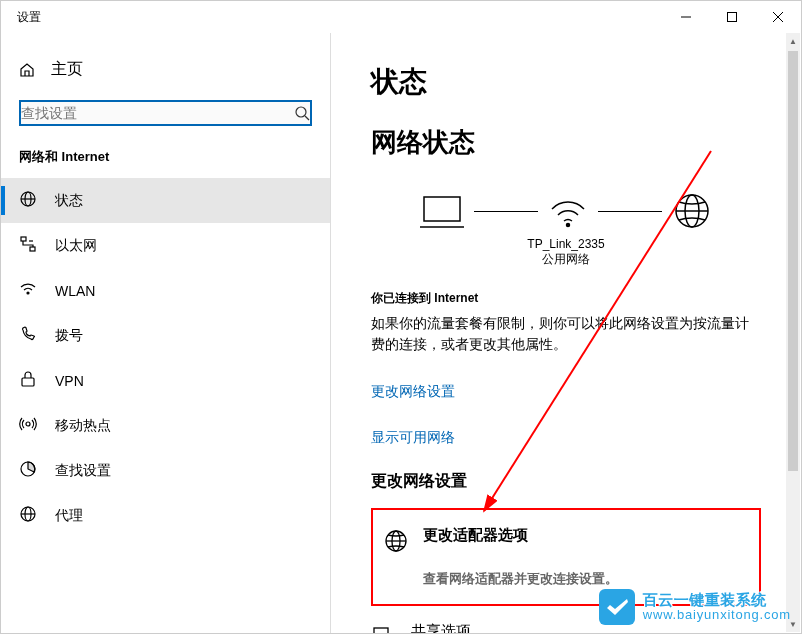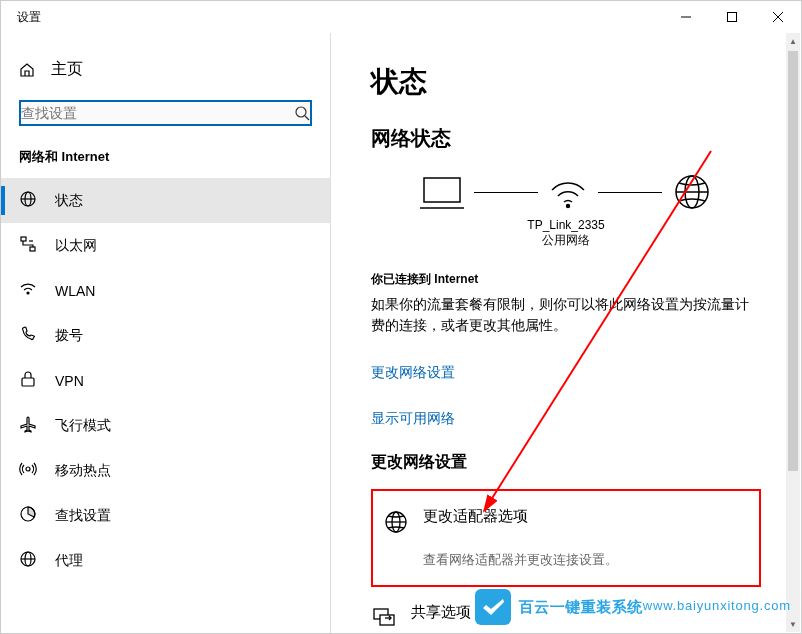--- a/index.html
+++ b/index.html
@@ -14,40 +14,40 @@
     .search-box { margin: 0 18px 22px 18px; border: 2px solid #0066b4; height: 26px; display: flex; align-items: center; padding: 0 0; background: #fafafa; }
     .search-box input { flex: 1; border: none; outline: none; background: transparent; font-size: 14px; color: #666; }
     .search-box svg { width: 16px; height: 16px; stroke: #333; fill: none; }
     .section-title { font-weight: 700; font-size: 13px; padding: 0 18px 12px 18px; color: #000; }
     .nav-item { display: flex; align-items: center; gap: 18px; padding: 12px 18px; font-size: 14px; color: #000; cursor: pointer; position: relative; }
     .nav-item.active { background: #e6e6e6; }
     .nav-item.active::before { content: ""; position: absolute; left: 0; top: 8px; bottom: 8px; width: 4px; background: #0078d4; }
     .nav-item svg { width: 18px; height: 18px; }
     .main { flex: 1; padding: 30px 40px 20px 40px; overflow-y: auto; background: #fff; }
     .page-title { font-size: 28px; font-weight: 600; margin-bottom: 24px; color: #000; }
-    .sub-title { font-size: 20px; font-weight: 600; margin-bottom: 20px; color: #000; }
+    .sub-title { font-size: 26px; font-weight: 600; margin-bottom: 31px; color: #000; }
     .diagram { display: flex; align-items: center; justify-content: center; gap: 10px; margin: 8px 0 6px 0; }
     .diagram svg { display: block; }
     .diagram .line { width: 64px; height: 1px; background: #000; }
     .diagram-caption { text-align: center; font-size: 12px; color: #000; margin-bottom: 22px; }
     .connected-title { font-size: 12px; font-weight: 600; margin-bottom: 6px; color: #000; }
     .desc { font-size: 14px; color: #000; line-height: 1.5; margin-bottom: 28px; }
     .link { color: #0066b4; font-size: 14px; margin-bottom: 14px; display: block; }
     .spacer { height: 14px; }
     .change-title { font-size: 16px; font-weight: 600; margin: 24px 0 16px 0; color: #000; }
     .option-row { display: flex; align-items: flex-start; gap: 14px; padding: 8px 0; }
     .option-row svg { width: 26px; height: 26px; margin-top: 2px; flex-shrink: 0; }
     .option-text .title { font-size: 15px; color: #000; margin-bottom: 2px; }
     .option-text .sub { font-size: 13px; color: #666; margin-top: 25px; }
-    .highlight-box { border: 2px solid #ff0000; padding: 8px 10px; margin-bottom: 8px; }
+    .highlight-box { border: 2px solid #ff0000; padding: 8px 10px; margin-bottom: 8px; font-weight: bold; }
     .arrow-overlay { position: absolute; pointer-events: none; }
     .watermark { position: absolute; bottom: 8px; right: 10px; display: flex; align-items: center; gap: 8px; }
     .watermark .logo-box { width: 36px; height: 36px; background: #2aa5e4; border-radius: 6px; display: flex; align-items: center; justify-content: center; }
     .watermark .logo-box svg { width: 24px; height: 24px; fill: #fff; }
-    .watermark .text { display: flex; flex-direction: row; line-height: 1.1; }
+    .watermark .text { display: flex; flex-direction: column; line-height: 1.1; }
     .watermark .text .t1 { font-size: 15px; font-weight: bold; color: #2aa5e4; text-shadow: 1px 1px 0 #fff, -1px -1px 0 #fff, 1px -1px 0 #fff, -1px 1px 0 #fff; letter-spacing: 0.5px; }
     .watermark .text .t2 { font-size: 13px; color: #2aa5e4; letter-spacing: 0.8px; }
     .scrollbar { position: absolute; right: 1px; top: 32px; width: 14px; bottom: 1px; background: #f0f0f0; }
     .scrollbar .thumb { position: absolute; left: 2px; right: 2px; top: 18px; height: 420px; background: #ccc; }
     .scrollbar .arr { position: absolute; left: 0; right: 0; height: 16px; display: flex; align-items: center; justify-content: center; font-size: 8px; color: #666; }
     .scrollbar .arr.up { top: 0; }
     .scrollbar .arr.down { bottom: 0; }
   </style>
 </head>
 <body>
@@ -121,26 +121,20 @@
               <path d="M4 5 Q3 4 4 3 L6 2 Q7 2 7 3 L8 6 Q8 7 7 7 Q7 10 11 11 Q11 10 12 10 L15 11 Q16 11 15 12 L14 14 Q13 15 12 14 Q5 12 4 5"></path>
             </svg></span>
           <span>拨号</span>
         </div>
         <div class="nav-item">
           <span><svg viewBox="0 0 18 18" fill="none" stroke="#000" stroke-width="1.2">
               <rect x="3" y="8" width="12" height="8" rx="1"></rect>
               <path d="M6 8 V5 A3 3 0 0 1 12 5 V8"></path>
             </svg></span>
           <span>VPN</span>
-        </div>
-        <div class="nav-item">
-          <span><svg viewBox="0 0 18 18" fill="none" stroke="#000" stroke-width="1.2">
-              <path d="M2 11 L8 9 L8 3 Q9 1 10 3 L10 9 L16 11 L16 13 L10 11 L10 15 L12 16 L12 17 L9 16 L6 17 L6 16 L8 15 L8 11 L2 13 Z"></path>
-            </svg></span>
-          <span>飞行模式</span>
         </div>
         <div class="nav-item">
           <span><svg viewBox="0 0 18 18" fill="none" stroke="#000" stroke-width="1.2">
               <circle cx="9" cy="9" r="2"></circle>
               <path d="M5 5 A6 6 0 0 0 5 13"></path>
               <path d="M13 5 A6 6 0 0 1 13 13"></path>
               <path d="M3 3 A9 9 0 0 0 3 15"></path>
               <path d="M15 3 A9 9 0 0 1 15 15"></path>
             </svg></span>
           <span>移动热点</span>

